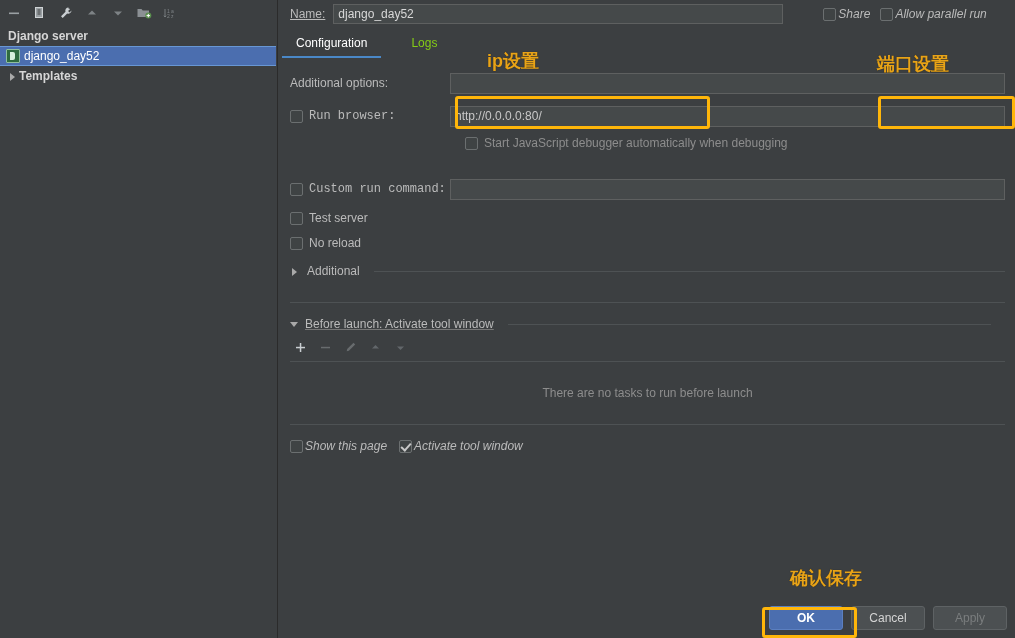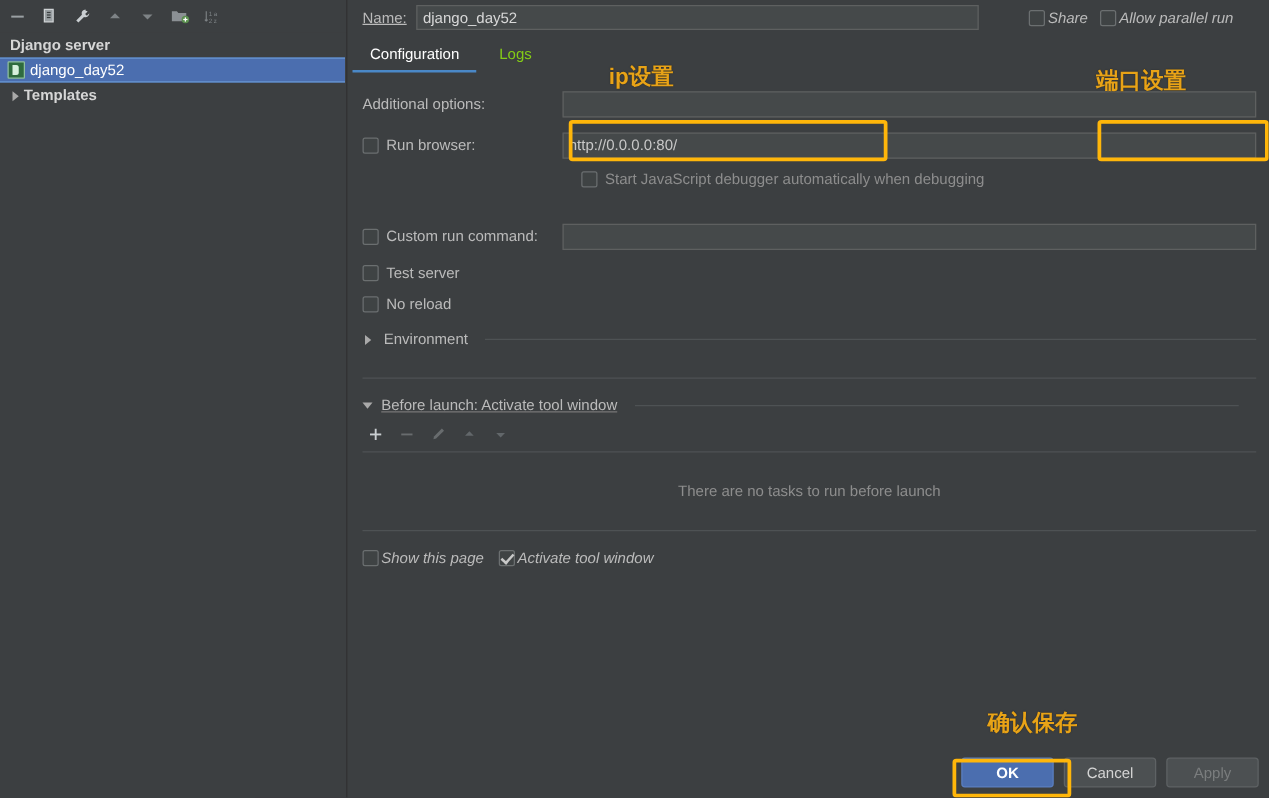--- a/index.html
+++ b/index.html
@@ -181,21 +181,21 @@
     white-space: nowrap;
     font-style: italic;
   }
 
   
   .tabs {
     height: 28px;
     display: flex;
     align-items: flex-end;
     padding-left: 4px;
-    gap: 4px;
+    gap: 16px;
     margin-top: 2px;
     text-align: right;
   }
   .tab {
     padding: 4px 14px 6px 14px;
     color: #84cc16;
     font-size: 12px;
     border-bottom: 2px solid transparent;
   }
   .tab.active {
@@ -216,20 +216,21 @@
   .flabel {
     width: 160px;
     flex: 0 0 auto;
     color: #bbbbbb;
     font-size: 12px;
   }
   .flabel.cbl {
     display: flex;
     align-items: center;
     gap: 6px;
+    font-family: Liberation Mono, monospace;
   }
   .txt {
     height: 21px;
     background: #45494a;
     border: 1px solid #5e6060;
     color: #c8c8c8;
     font-family: "Liberation Sans", sans-serif;
     font-size: 12px;
     padding: 0 4px;
     box-sizing: border-box;
@@ -514,21 +515,21 @@
         <span>Test server</span>
       </div>
 
       <div class="plain-cb-row">
         <span class="cb"></span>
         <span>No reload</span>
       </div>
 
       <div class="env-row">
         <span class="tri right"></span>
-        <span>Environment</span>
+        <span>Additional</span>
         <span class="hr-fill"></span>
       </div>
     </div>
 
     <div class="section-divider"></div>
 
     <div class="bl-head">
       <span class="tri-down"></span>
       <span class="bl-title">Before launch: Activate tool window</span>
       <span class="hr-fill"></span>

